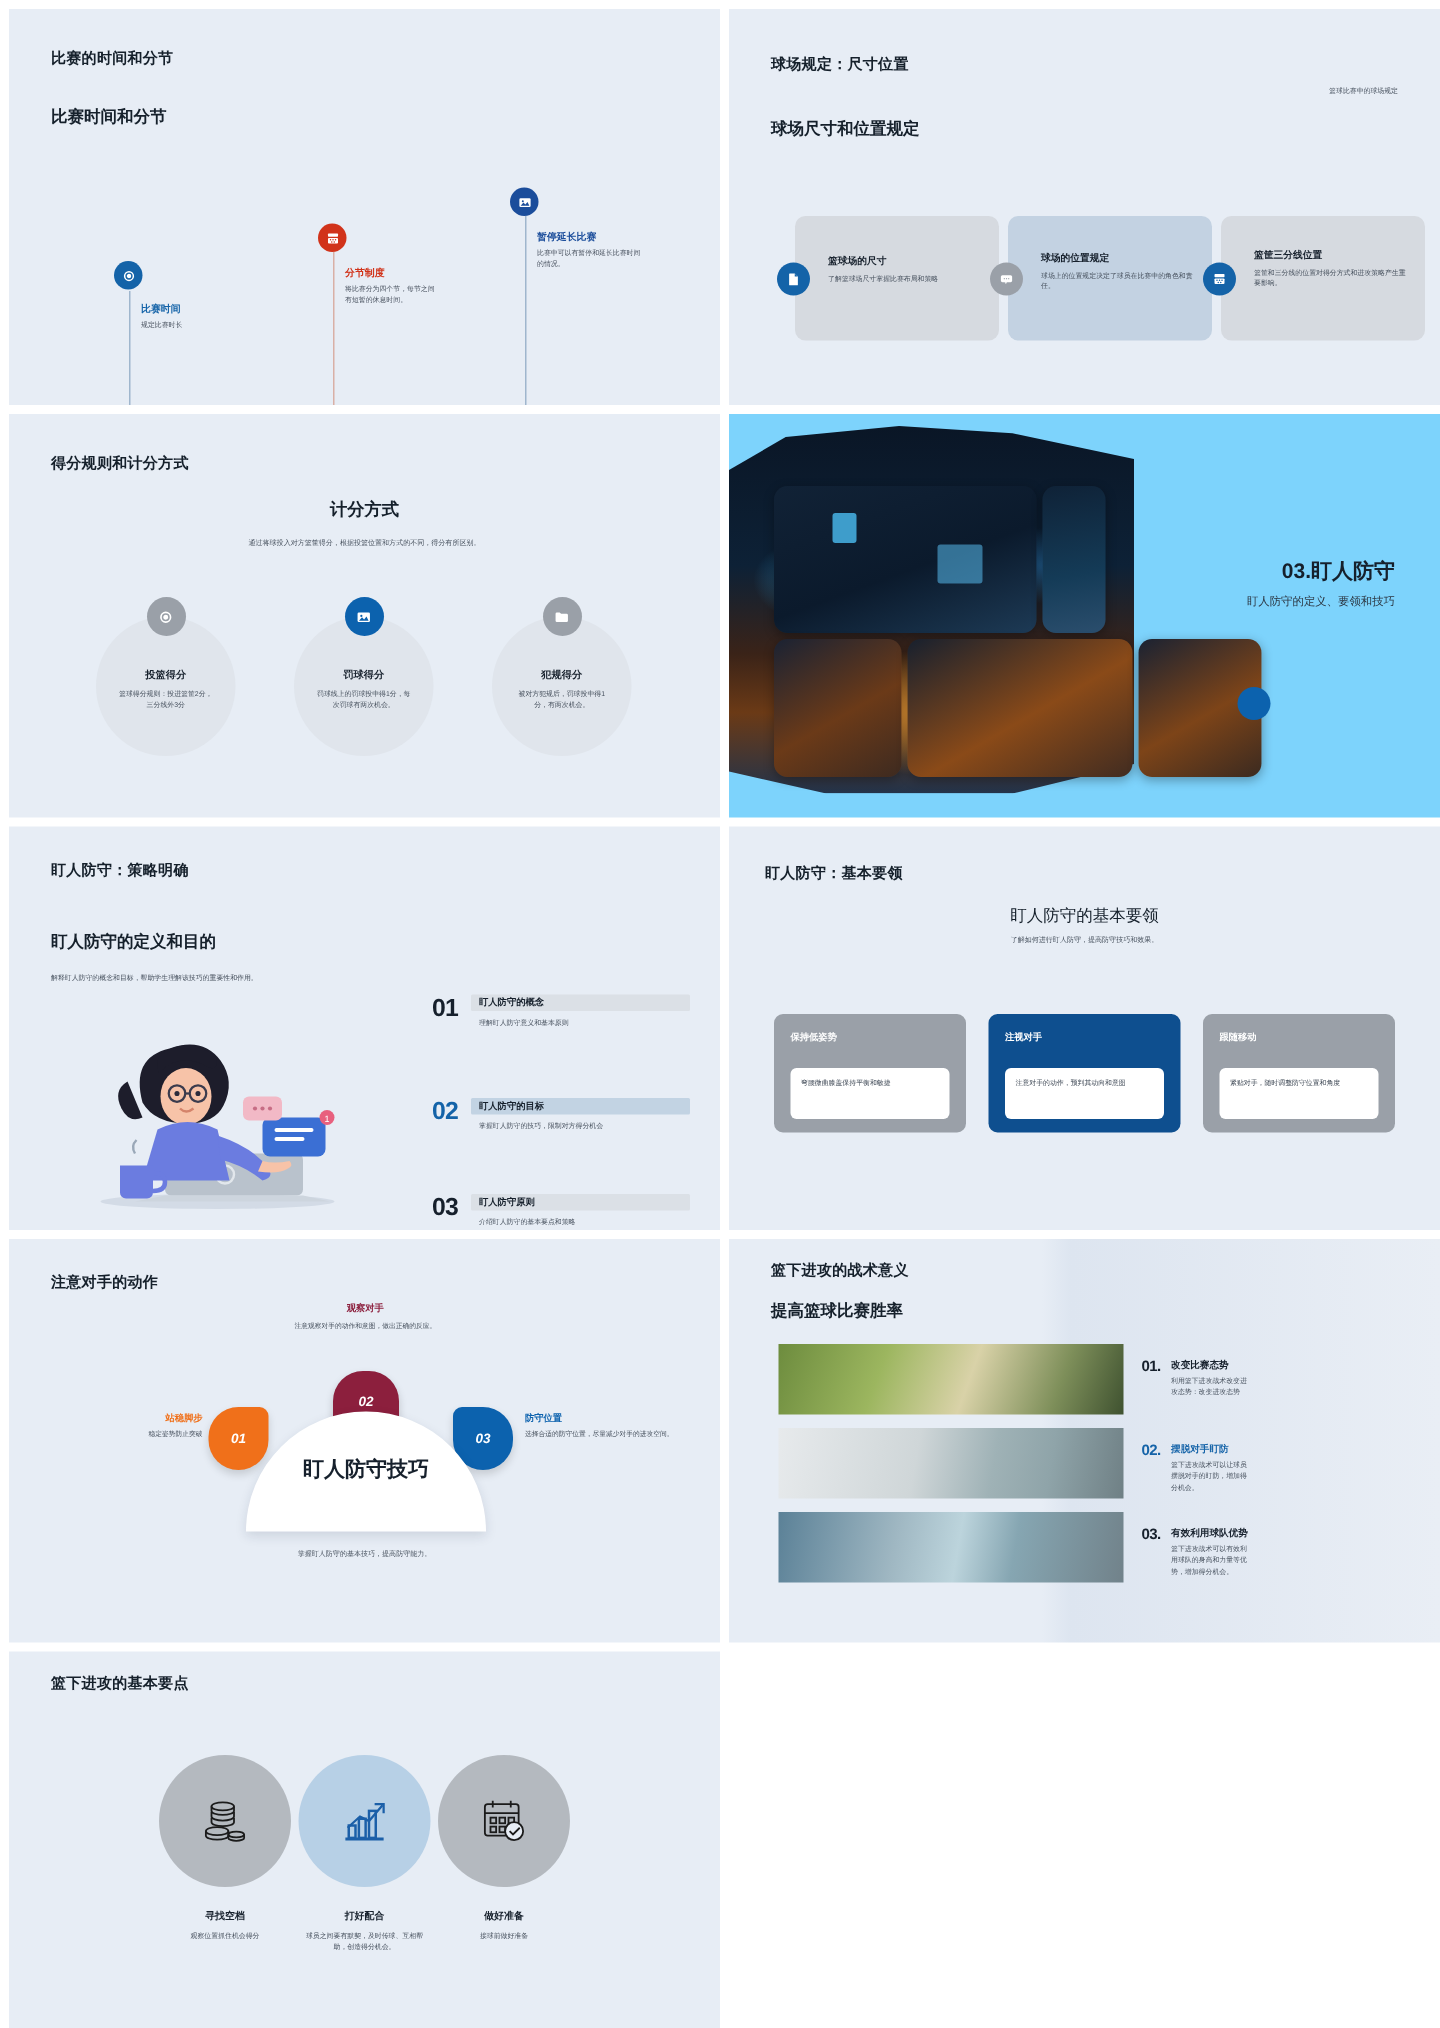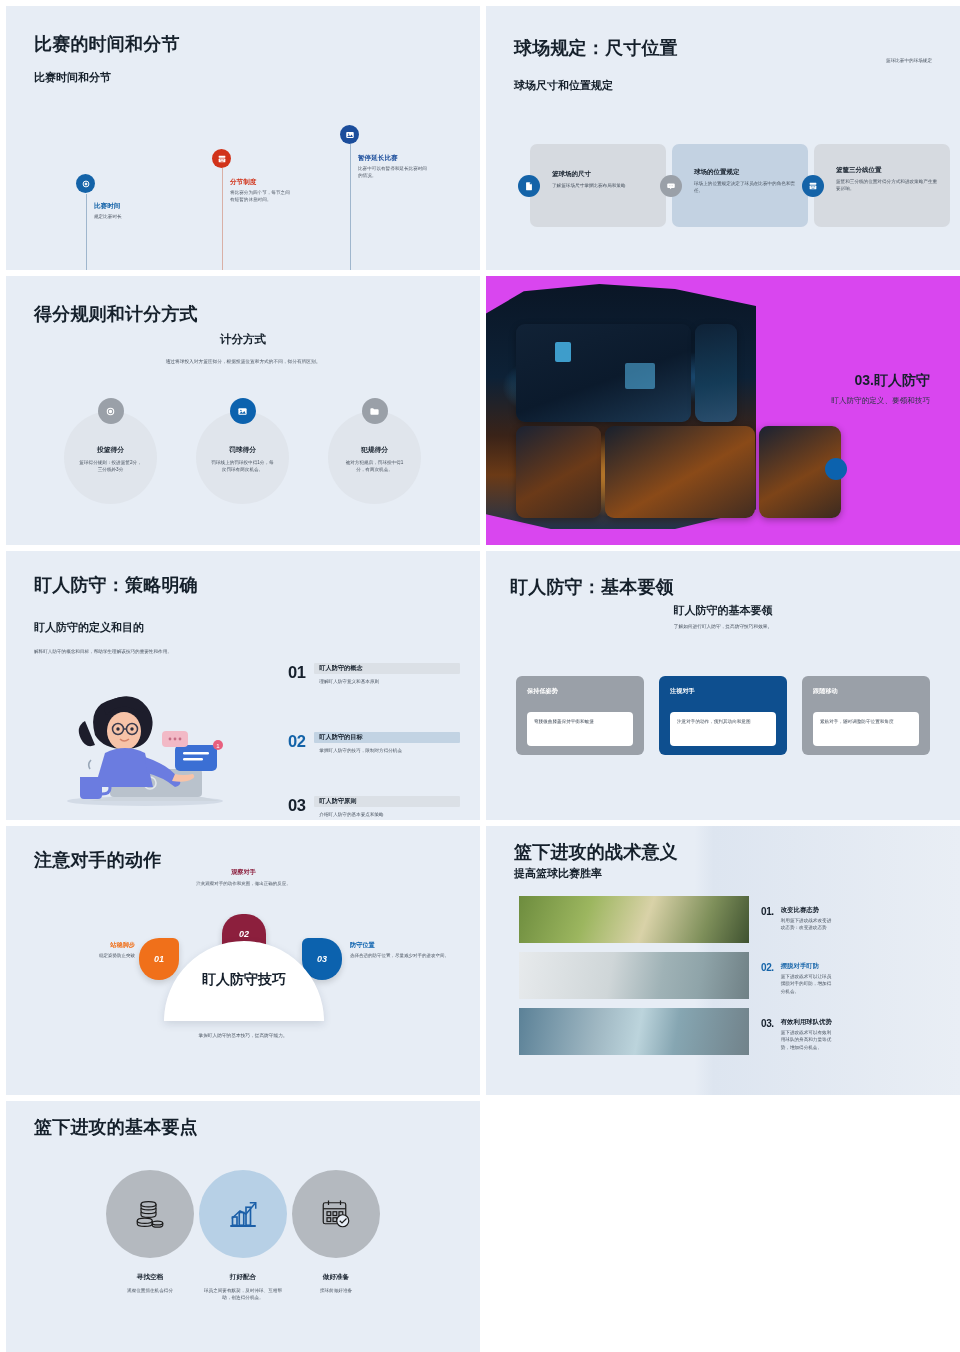--- a/index.html
+++ b/index.html
@@ -17,21 +17,21 @@
     padding: 6px;
     width: 960px; height: 1352px;
   }
   .slide {
     position: relative;
     background: #e7edf5;
     overflow: hidden;
   }
   .s-title {
     position: absolute;
-    font-size: 18px;
+    font-size: 10px;
     font-weight: bold;
     color: #15202b;
     letter-spacing: .2px;
   }
   .s-sub {
     position: absolute;
     font-size: 11px;
     font-weight: bold;
     color: #15202b;
   }
@@ -72,21 +72,21 @@
   .c3-ic {
     position: absolute; left: -12px; top: 50%; transform: translateY(-50%);
     width: 22px; height: 22px; border-radius: 50%;
     display: flex; align-items: center; justify-content: center;
     color: #fff;
   }
   .c3-h { font-size: 6.5px; font-weight: bold; color: #16202c; }
   .c3-d { font-size: 4.6px; color: #46505d; line-height: 1.6; margin-top: 3px; }
 
   
-  .cover { background: #d946ef; position: relative; overflow: hidden; text-align: center; }
+  .cover { background: #7dd3fc; position: relative; overflow: hidden; text-align: center; }
   .cov-img {
     position: absolute; left: 0; top: 8px; width: 270px; height: 245px;
     border-radius: 0 0 0 0;
     background:
       radial-gradient(ellipse 120px 60px at 50% 78%, rgba(255,170,60,.95), rgba(255,120,20,0) 70%),
       radial-gradient(ellipse 60px 40px at 22% 42%, rgba(70,190,255,.55), rgba(70,190,255,0) 72%),
       radial-gradient(ellipse 50px 35px at 78% 38%, rgba(60,170,255,.42), rgba(60,170,255,0) 72%),
       linear-gradient(180deg,#0a1626 0%,#0d2136 38%,#3a2318 62%,#6b3a16 78%,#23334a 100%);
     clip-path: polygon(0 12%, 14% 3%, 42% 0, 70% 2%, 100% 9%, 100% 92%, 70% 100%, 24% 100%, 0 94%);
   }
@@ -392,21 +392,21 @@
         <div class="n-bar">
             <span class="n-h">盯人防守原则</span>
           </div>
         <div class="n-d">介绍盯人防守的基本要点和策略</div>
       </div>
     </div>
   </div>
 
   <div class="slide">
     <div class="s-title" style="left:24px;top:24px;">盯人防守：基本要领</div>
-    <div style="position:absolute;left:0;right:0;top:52px;text-align:center;font-size:11px;font-weight:bold;color:#15202b;">盯人防守的基本要领</div>
+    <div style="position:absolute;left:0;right:0;top:52px;text-align:center;font-size:11px;font-weight:normal;color:#15202b;">盯人防守的基本要领</div>
     <div style="position:absolute;left:0;right:0;top:72px;text-align:center;font-size:4.7px;color:#46505d;">了解如何进行盯人防守，提高防守技巧和效果。</div>
 
     <div class="b6" style="left:30px;top:125px;">
       <div class="b6-h">保持低姿势</div>
       <div class="b6-in">弯腰微曲膝盖保持平衡和敏捷</div>
     </div>
     <div class="b6 blue" style="left:173px;top:125px;">
       <div class="b6-h">注视对手</div>
       <div class="b6-in">注意对手的动作，预判其动向和意图</div>
     </div>

